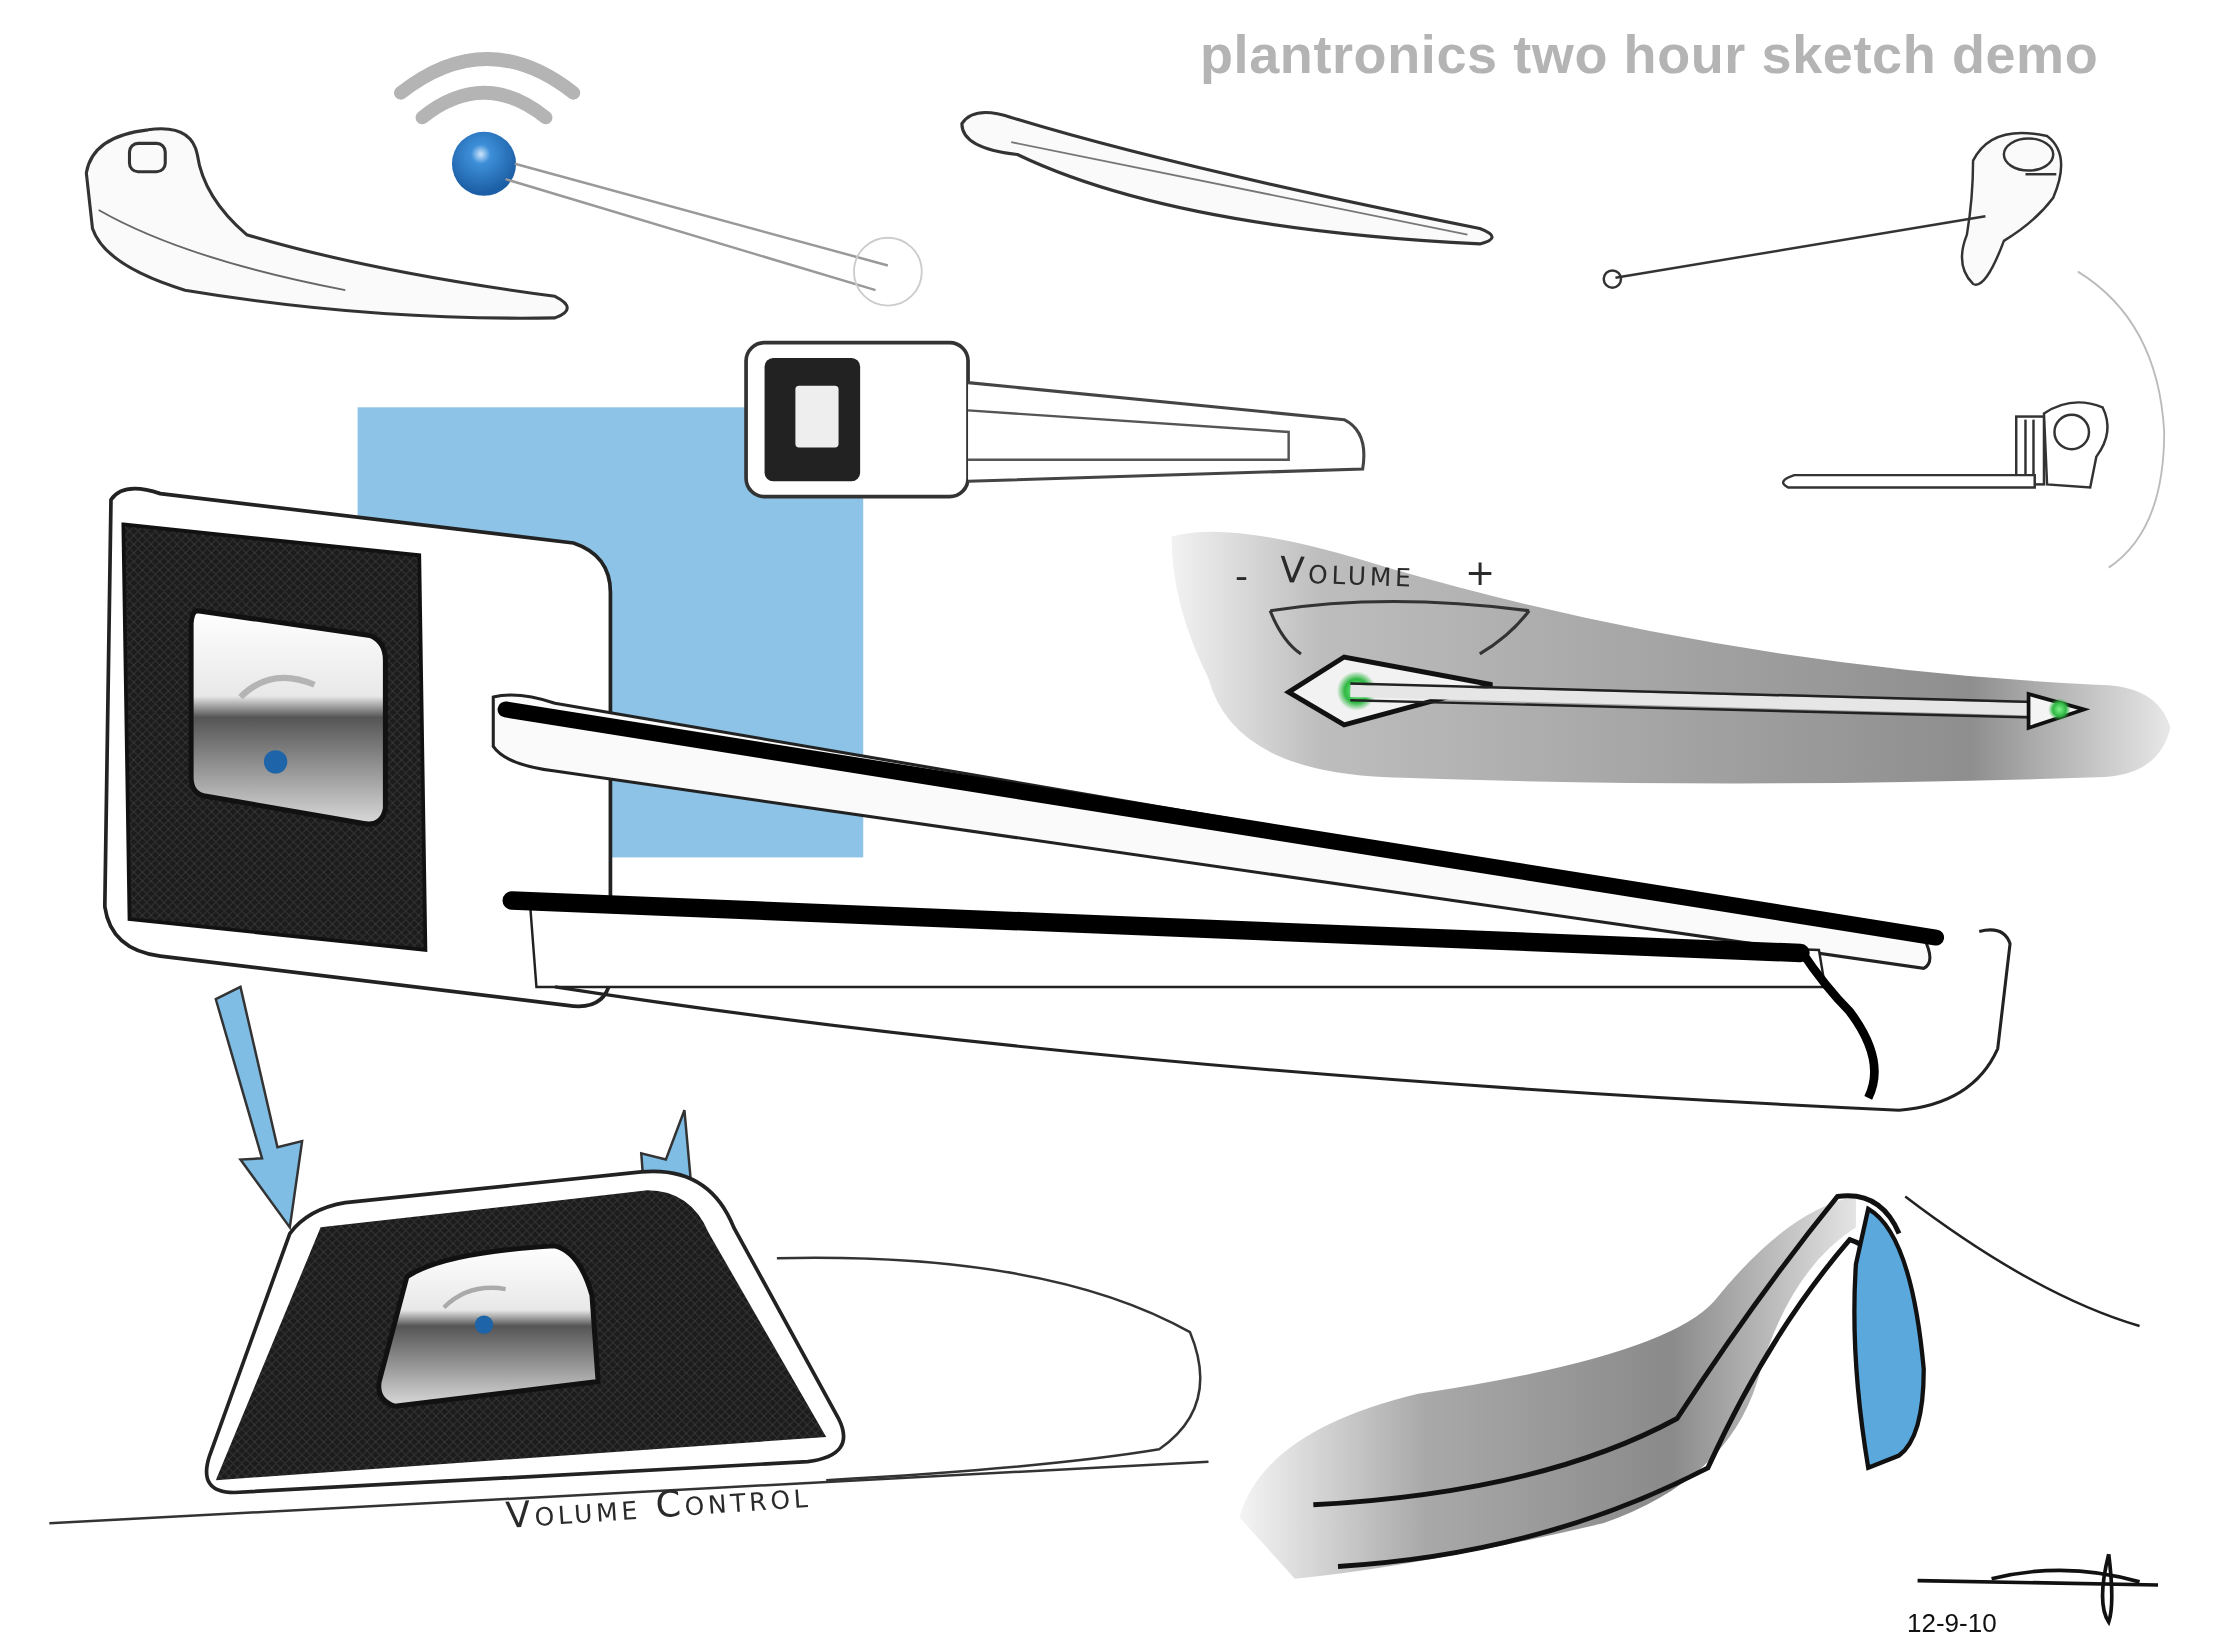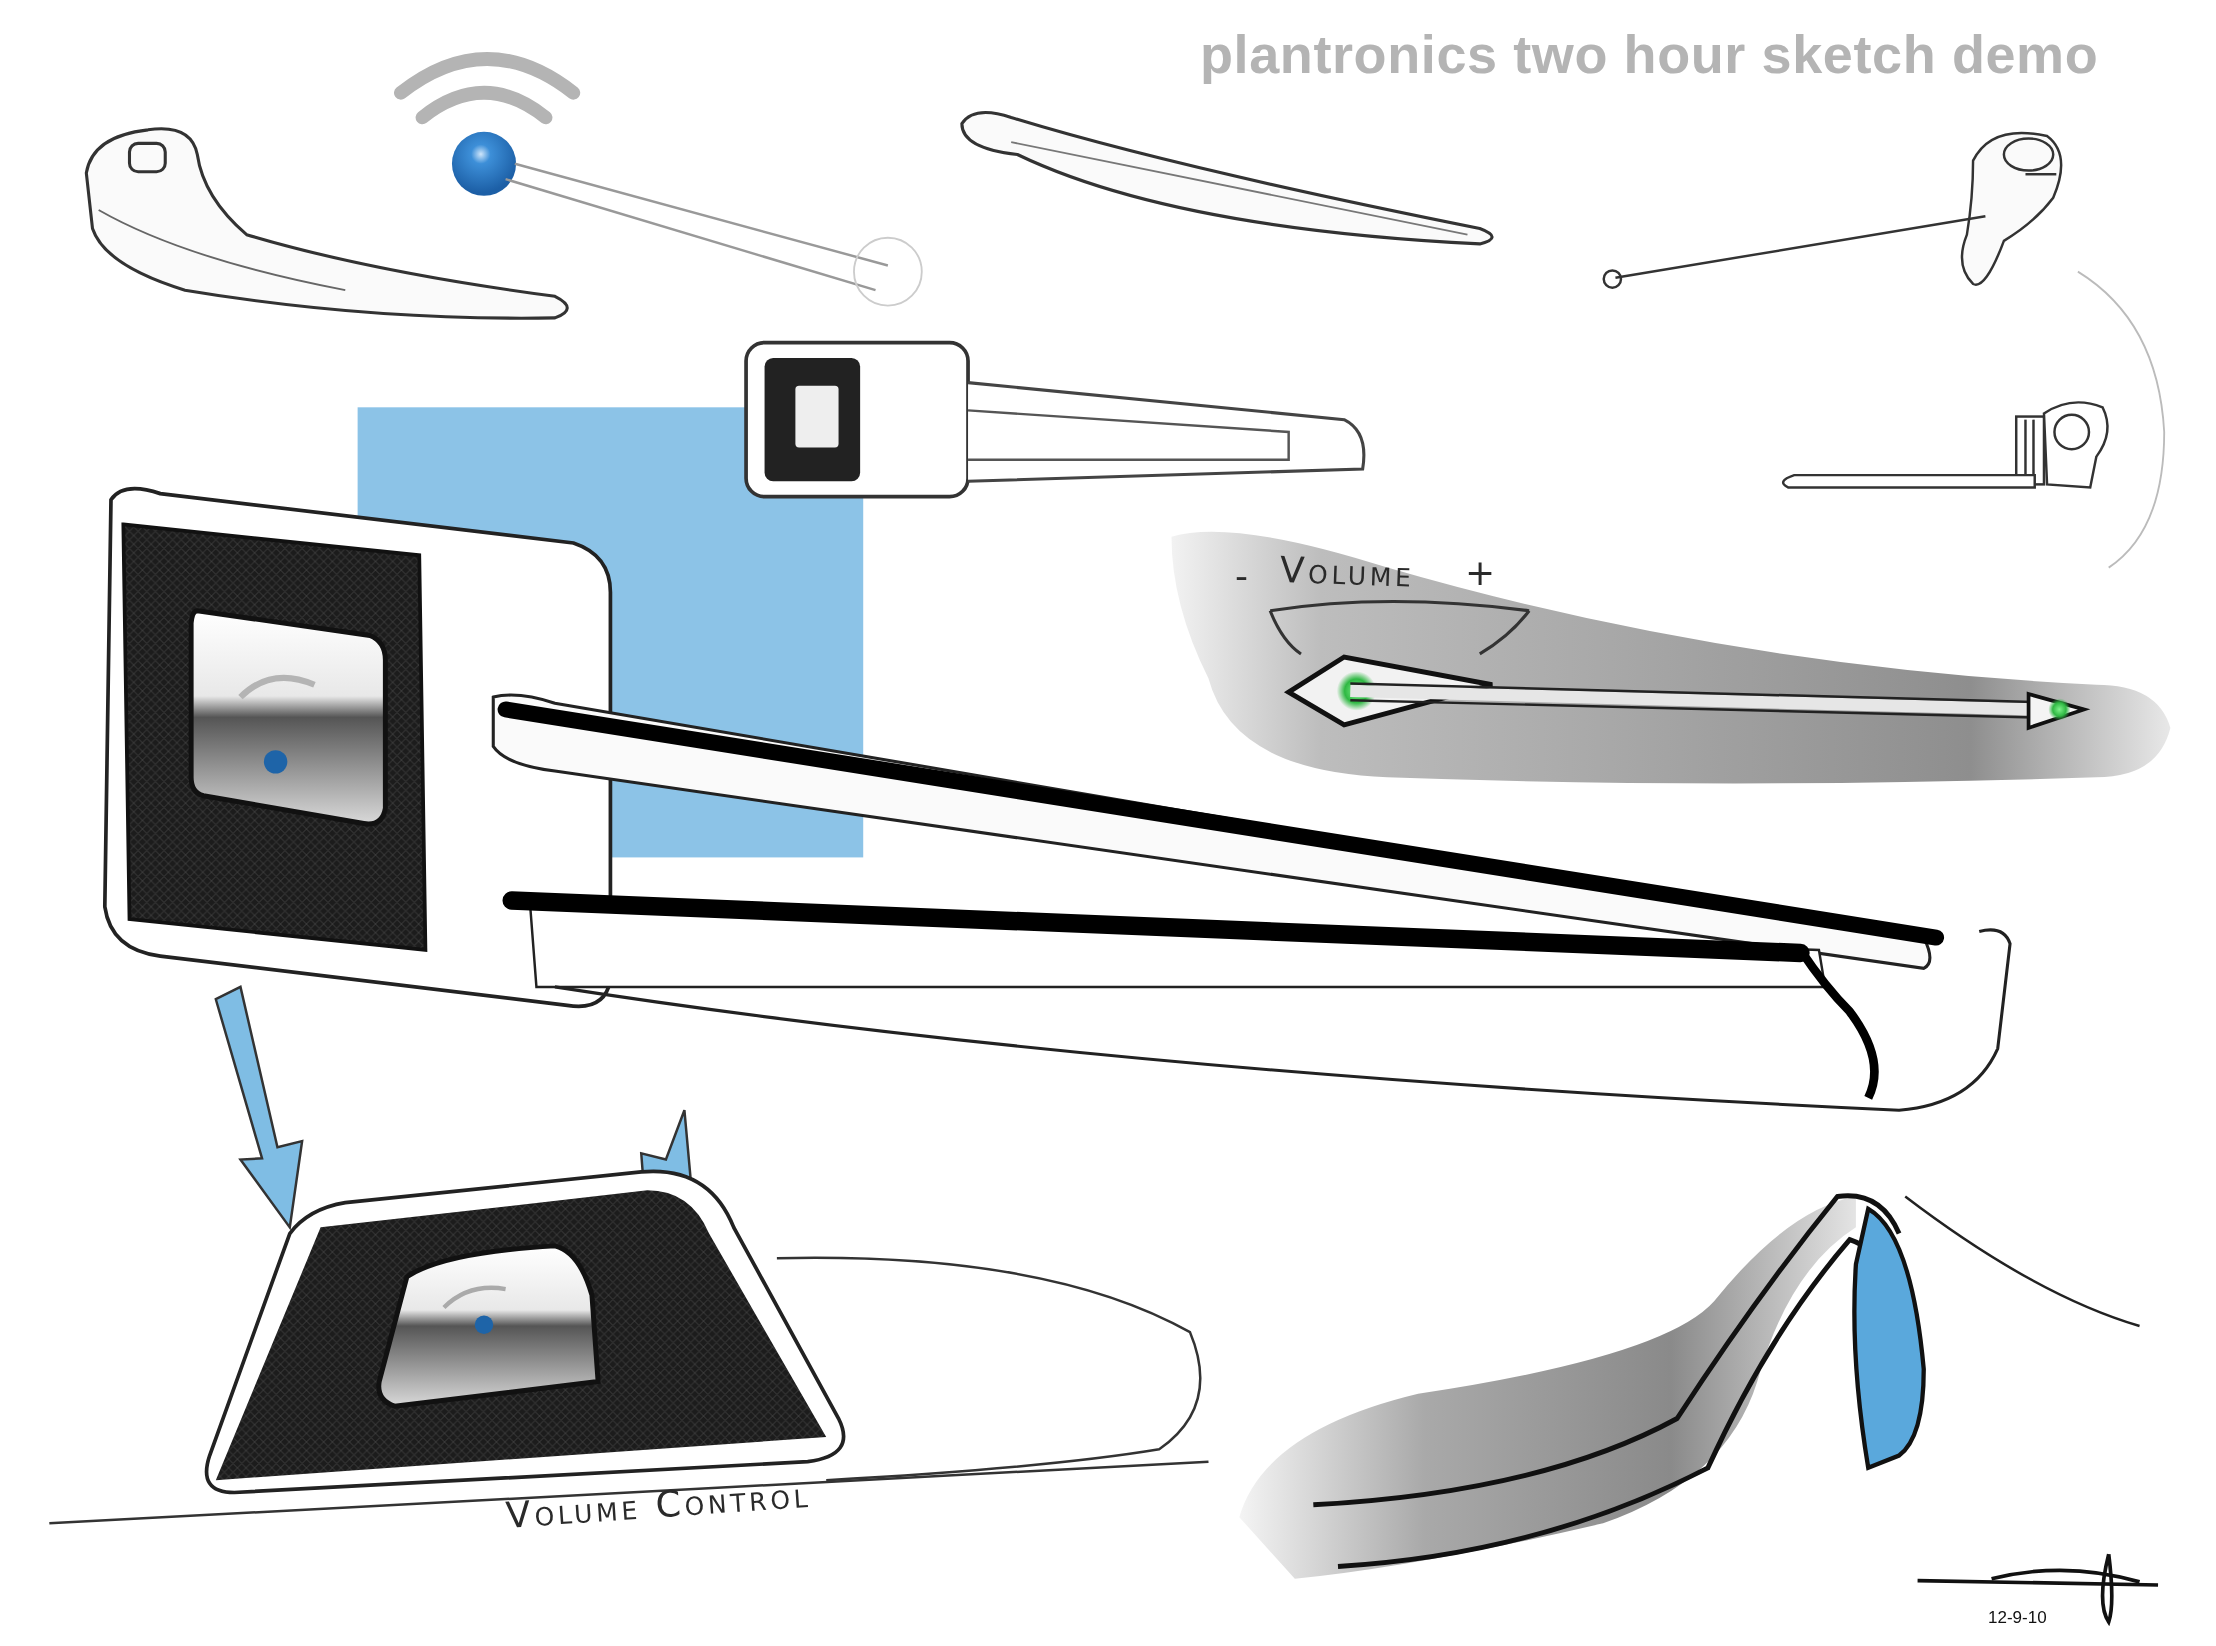--- a/index.html
+++ b/index.html
@@ -6,21 +6,21 @@
   body { width:2216px; height:1647px; position:relative; overflow:hidden;
          font-family:"Liberation Sans", sans-serif; }
   .title { position:absolute; left:1152px; top:23.4px; font-size:54px; font-weight:bold;
            color:#b4b4b4; letter-spacing:0.6px; white-space:nowrap;margin-left:48px; }
   .hand { position:absolute; font-family:"DejaVu Sans", sans-serif; color:#2a2a2a;
           letter-spacing:3.7px; font-variant:small-caps; transform-origin:left center; }
   .vol-label { left:1280px; top:549px; font-size:36px; transform:rotate(2deg); }
   .vol-minus { left:1235px; top:555px; font-size:36px; }
   .vol-plus { left:1465px; top:552px; font-size:36px; }
   .vc-label { left:506px; top:1495px; font-size:36px; transform:rotate(-4deg); }
-  .date { position:absolute; left:1988px; top:1608px; font-size:17px; color:#111; }
+  .date { position:absolute; left:1907px; top:1608px; font-size:26px; color:#111; }
   svg.sketch { position:absolute; left:0; top:0; }
 </style>
 </head>
 <body>
 
 <div class="title">plantronics two hour sketch demo</div>
 
 <svg class="sketch" width="2216" height="1647" viewBox="0 0 3594 2670">
   <defs>
     <radialGradient id="sphere" cx="0.45" cy="0.35" r="0.6">

